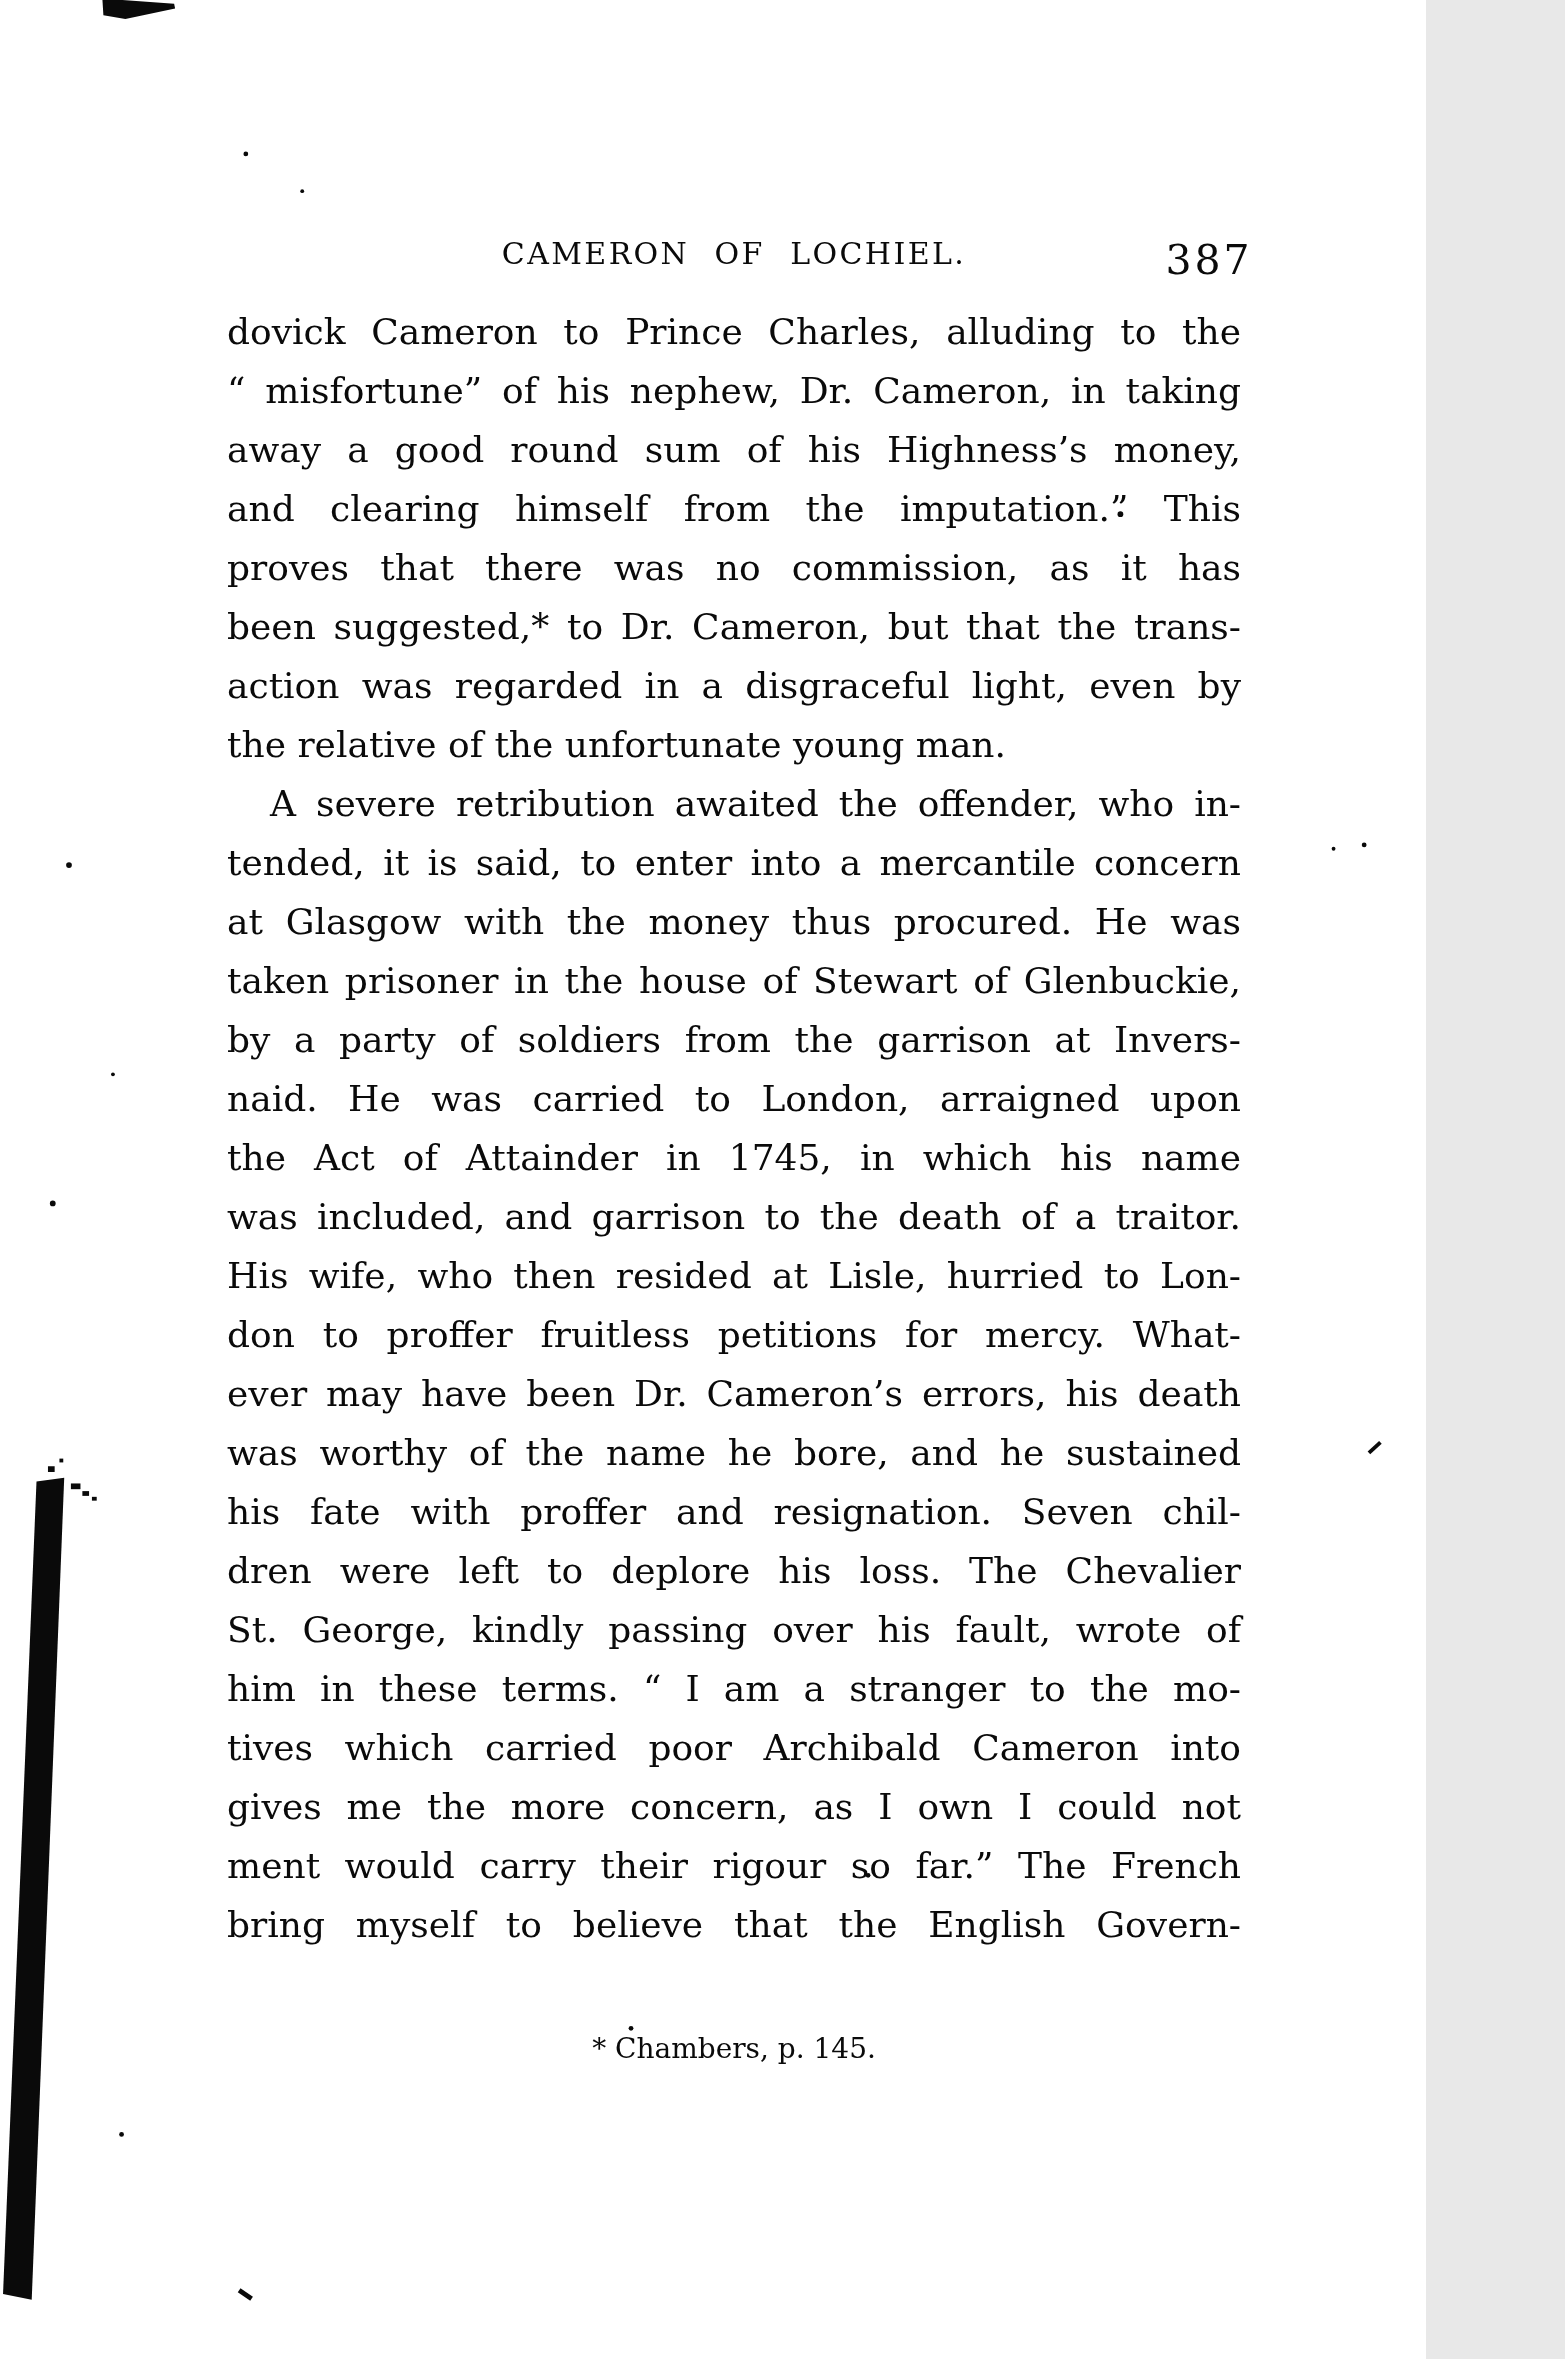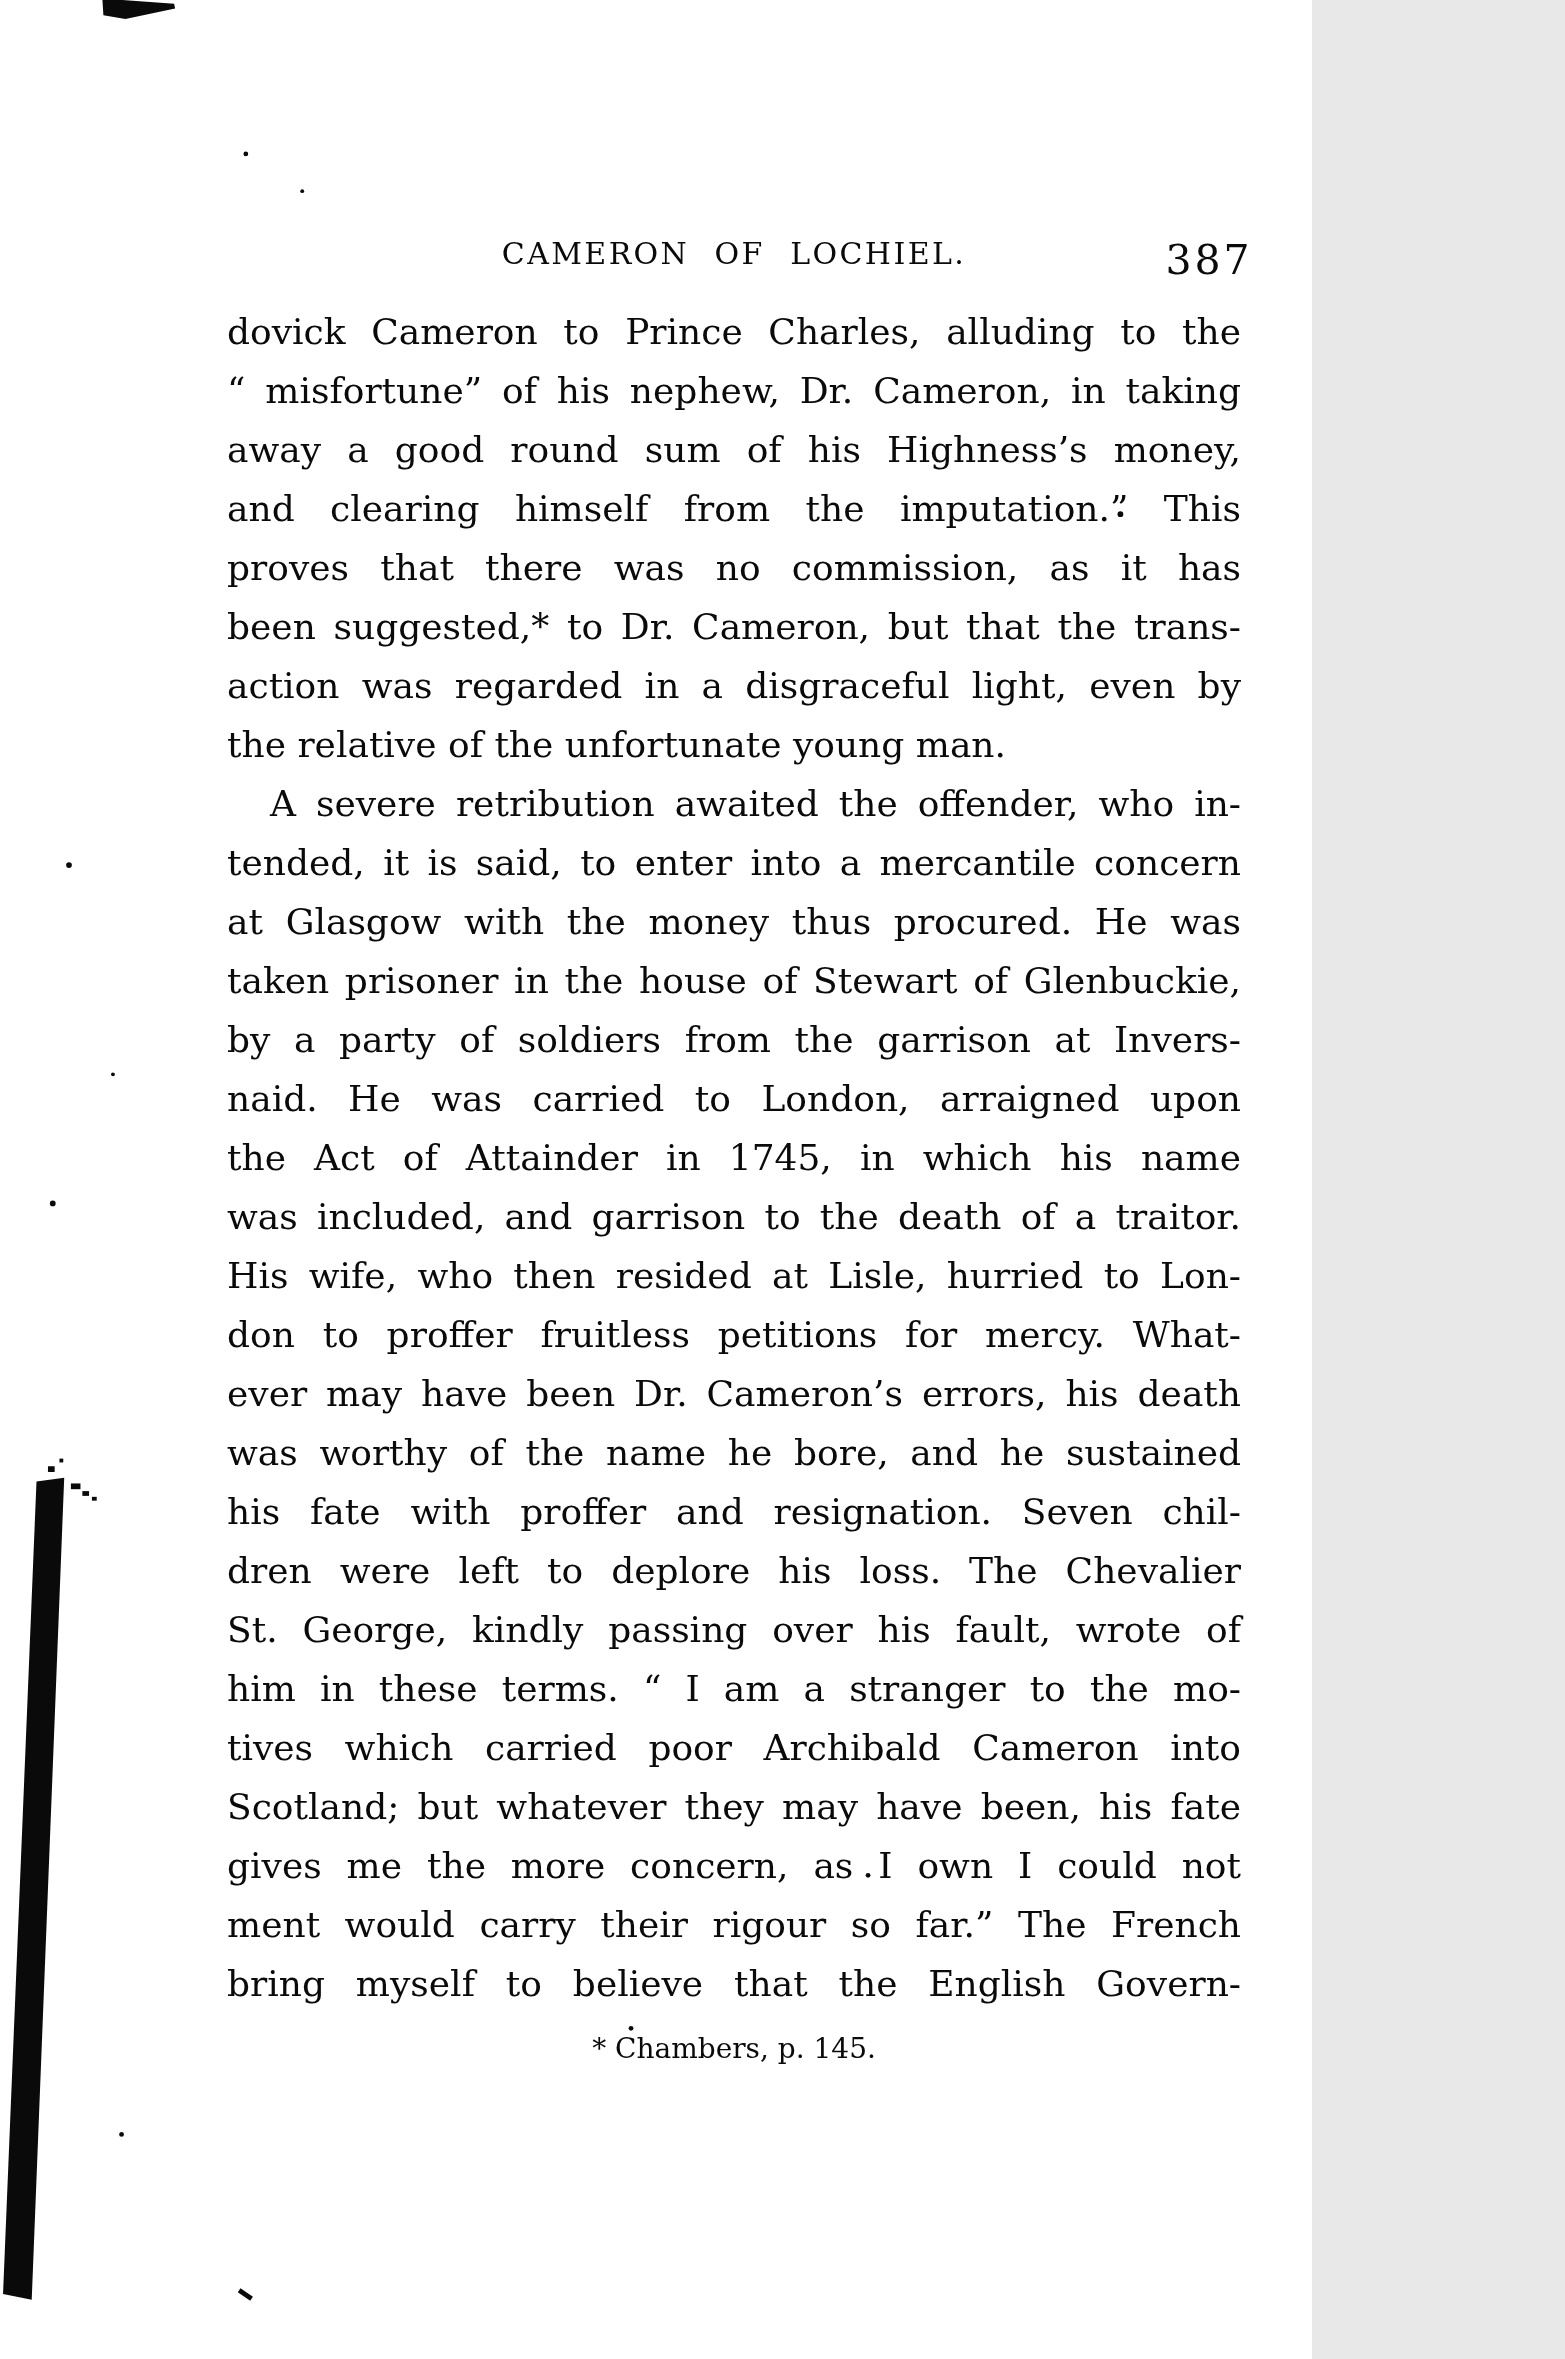--- a/index.html
+++ b/index.html
@@ -1,18 +1,18 @@
 <!DOCTYPE html>
 <html><head>
 <meta charset="utf-8">
 <style>
   html, body { margin: 0; padding: 0; background: #e8e8e8; }
   .page {
     position: relative;
-    width: 1312px;
+    width: 1426px;
     height: 2359px;
     background: #ffffff;
     overflow: hidden;
     font-family: "DejaVu Serif", "Liberation Serif", serif;
     color: #0a0a0a;
   }
   .artifacts {
     position: absolute;
     top: 0; left: 0;
     width: 1566px; height: 2359px;
@@ -135,21 +135,20 @@
       <div class="line">was included, and garrison to the death of a traitor.</div>
       <div class="line">His wife, who then resided at Lisle, hurried to Lon-</div>
       <div class="line">don to proffer fruitless petitions for mercy. What-</div>
       <div class="line">ever may have been Dr. Cameron’s errors, his death</div>
       <div class="line">was worthy of the name he bore, and he sustained</div>
       <div class="line">his fate with proffer and resignation. Seven chil-</div>
       <div class="line">dren were left to deplore his loss. The Chevalier</div>
       <div class="line">St. George, kindly passing over his fault, wrote of</div>
       <div class="line">him in these terms. “ I am a stranger to the mo-</div>
       <div class="line">tives which carried poor Archibald Cameron into</div>
-      <div class="line">Scotland; but whatever they may have been, his fate</div>
       <div class="line">gives me the more concern, as I own I could not</div>
       <div class="line">ment would carry their rigour so far.” The French</div>
       <div class="line">bring myself to believe that the English Govern-</div>
     </div>
 
   <div class="footnote">* Chambers, p. 145.</div>
 
 </div>
 
 

